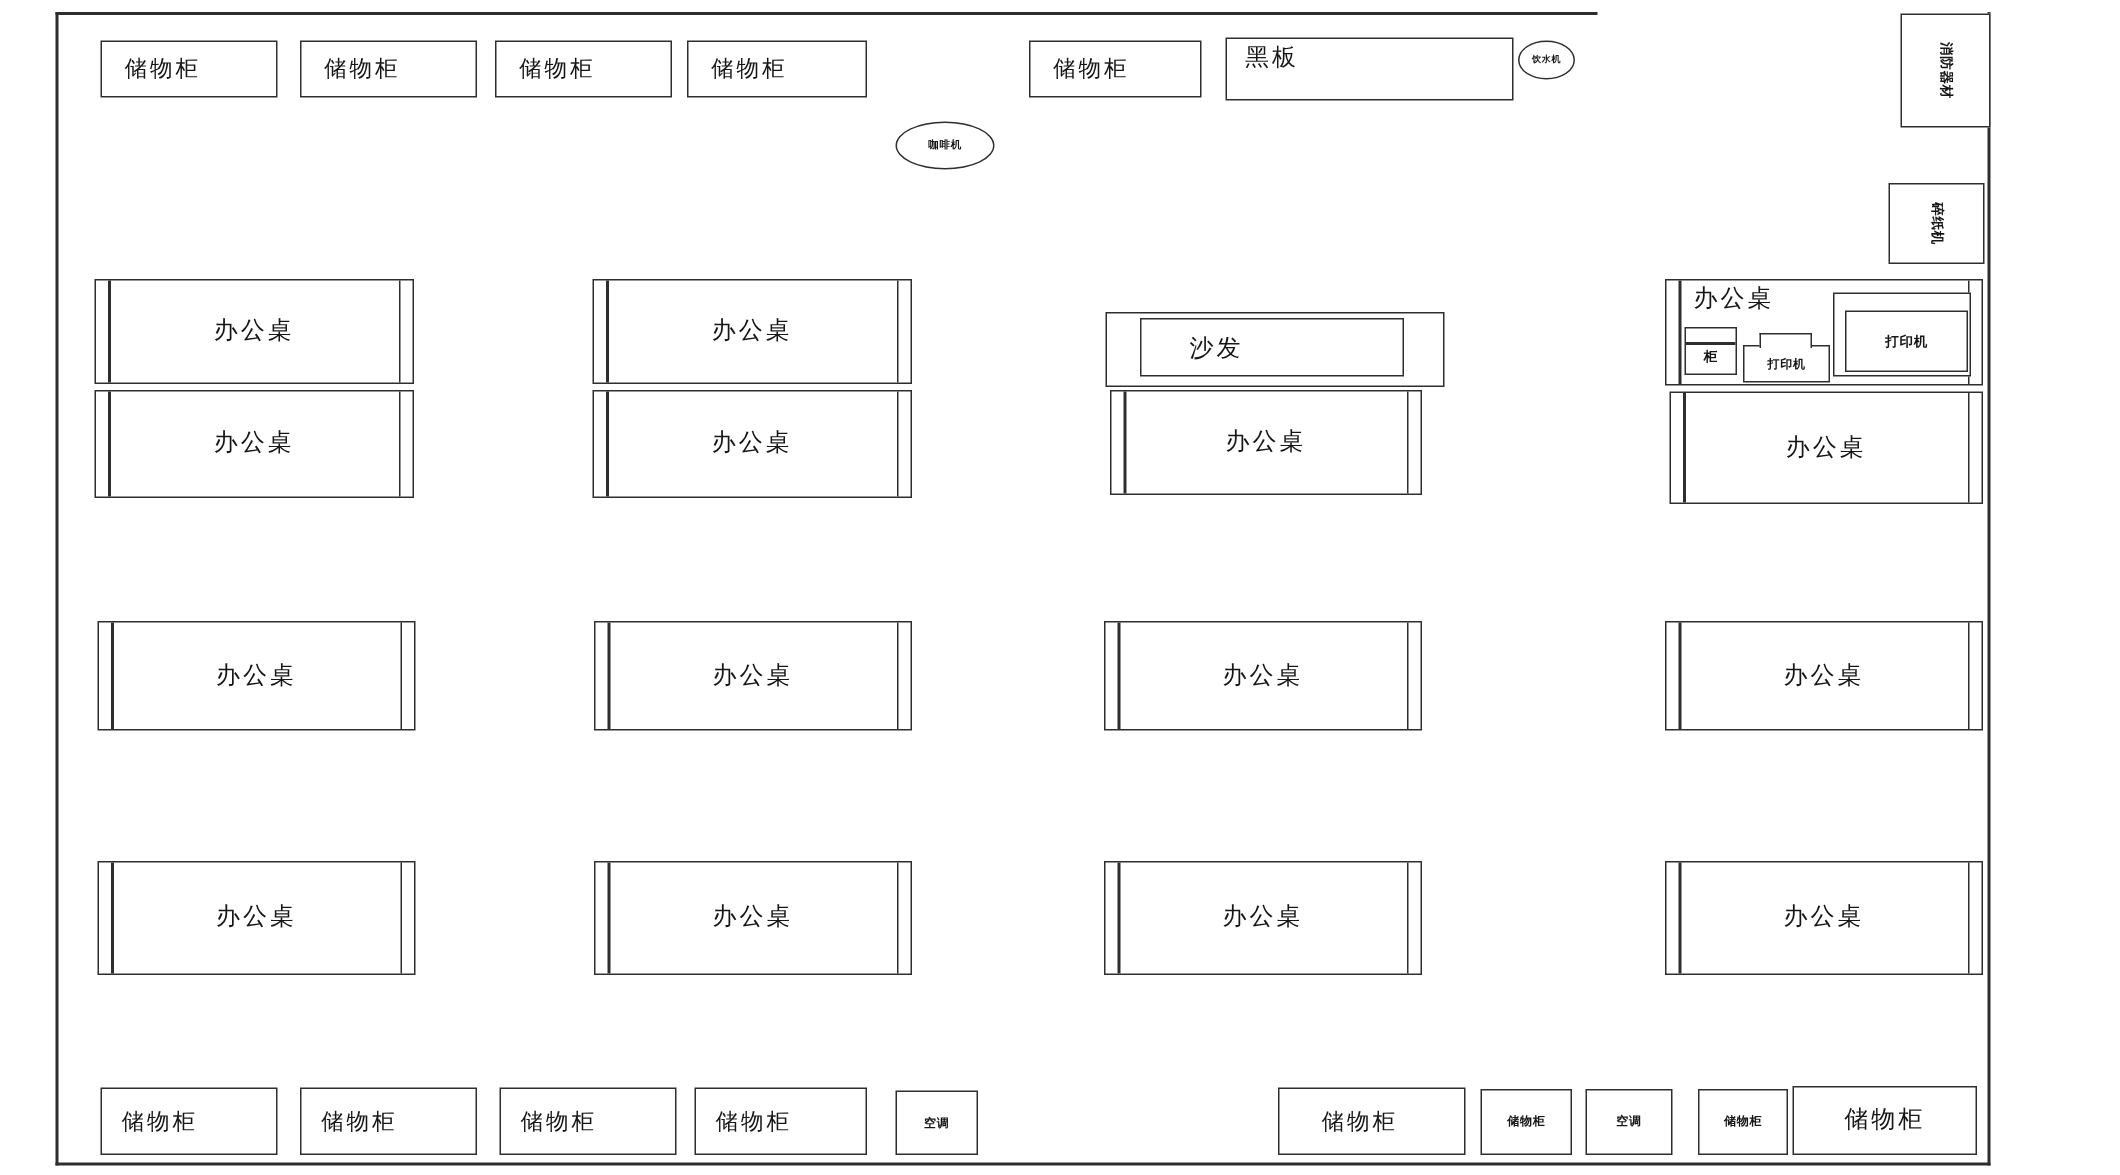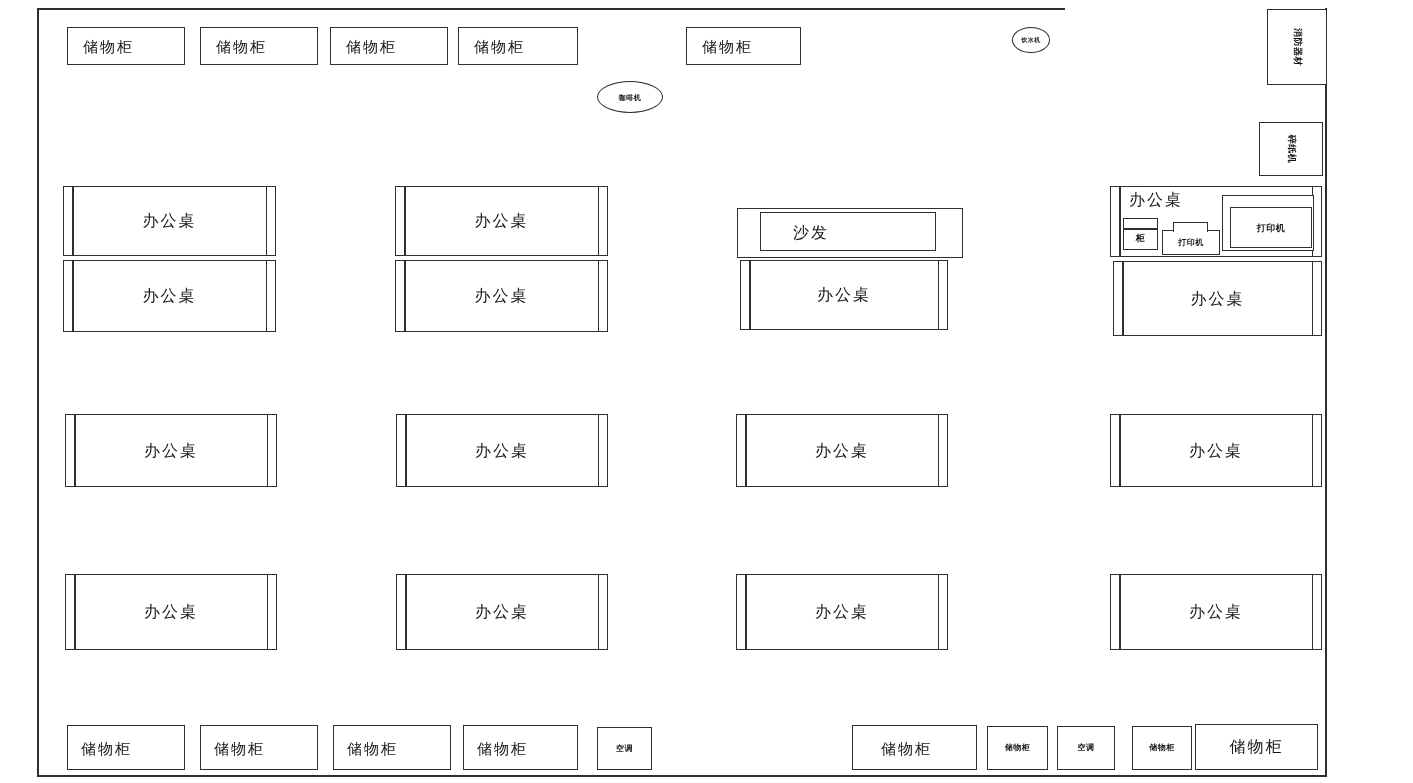--- a/index.html
+++ b/index.html
@@ -43,20 +43,23 @@
       <span class="lbl lp-l" style="font-size: 15px; left: 15px;">储物柜</span>
     </div>
     <div class="f k-box" style="left: 330px; top: 27px; width: 118px; height: 38px;">
       <span class="lbl lp-l" style="font-size: 15px; left: 15px;">储物柜</span>
     </div>
     <div class="f k-box" style="left: 458px; top: 27px; width: 120px; height: 38px;">
       <span class="lbl lp-l" style="font-size: 15px; left: 15px;">储物柜</span>
     </div>
     <div class="f k-box" style="left: 686px; top: 27px; width: 115px; height: 38px;">
       <span class="lbl lp-l" style="font-size: 15px; left: 15px;">储物柜</span>
+    </div>
+    <div class="f k-box" style="left: 817px; top: 25px; width: 192px; height: 42px;">
+      <span class="lbl lp-tl" style="font-size: 16px;">黑板</span>
     </div>
     <div class="f k-ellipse" style="left: 597px; top: 81px; width: 66px; height: 32px;">
       <span class="lbl lp-c" style="font-size: 7px; font-weight: bold; letter-spacing: 0.5px;">咖啡机</span>
     </div>
     <div class="f k-ellipse" style="left: 1012px; top: 27px; width: 38px; height: 26px;">
       <span class="lbl lp-c" style="font-size: 6px; font-weight: bold; letter-spacing: 0.5px;">饮水机</span>
     </div>
     <div class="f k-vbox" style="left: 1267px; top: 9px; width: 60px; height: 76px;">
       <span class="lbl lp-c v" style="font-size: 9px; font-weight: bold; letter-spacing: 0.5px;">消防器材</span>
     </div>

